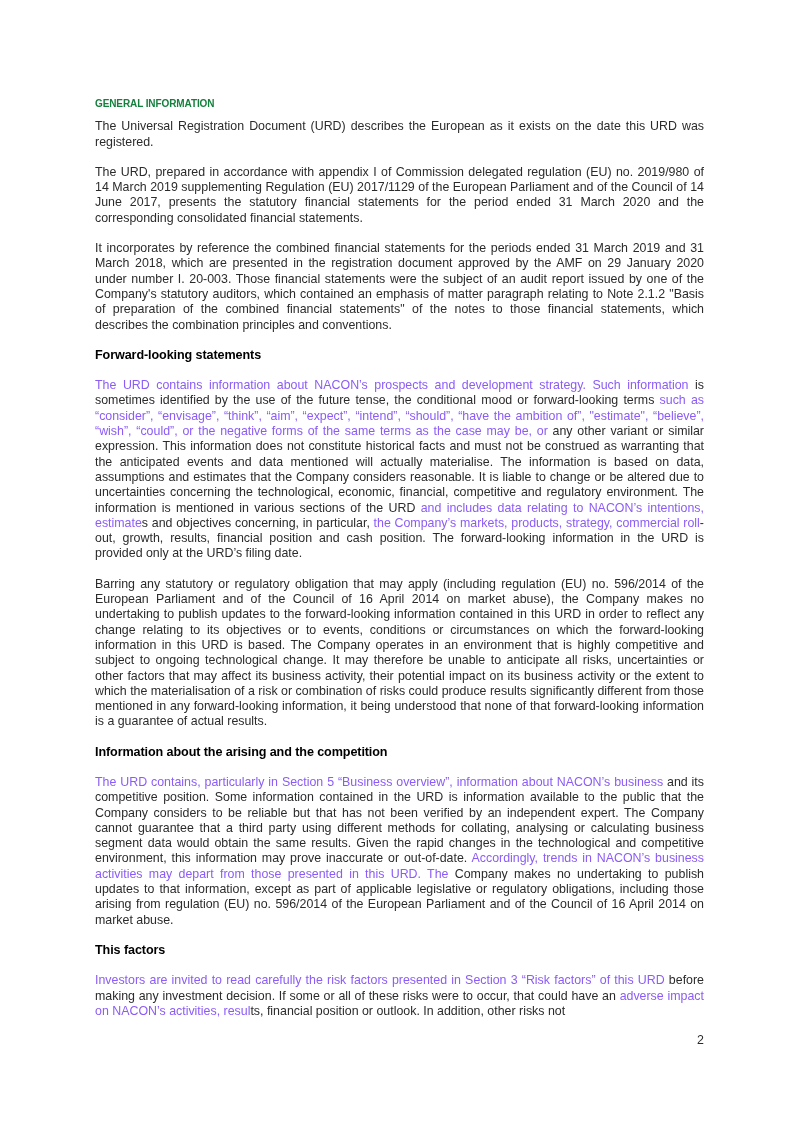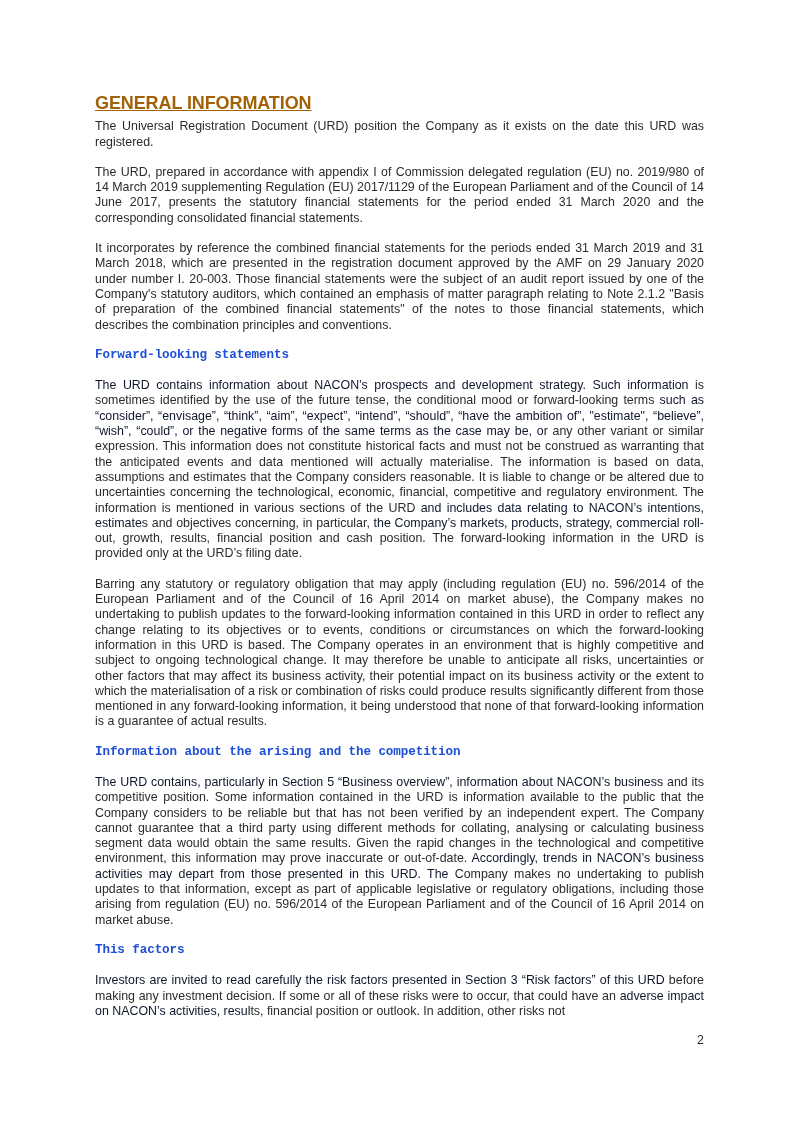--- a/index.html
+++ b/index.html
@@ -3,42 +3,42 @@
 <meta charset="utf-8">
 <style>
   html, body { margin: 0; padding: 0; background: #ffffff; }
   body { width: 800px; height: 1131px; position: relative; overflow: hidden; }
   .page {
     position: absolute; left: 95px; top: 96px; width: 609px;
     font-family: "Liberation Sans", sans-serif;
     font-size: 12.4px; line-height: 15.3px; color: #2b2b2b;
   }
   .h1 {
-    color: #a16207; font-weight: bold; text-decoration: underline;
-    font-size: 18px; margin: 0 0 8px 0; letter-spacing: -0.1px;
+    color: #15803d; font-weight: bold; 
+    font-size: 10px; margin: 0 0 8px 0; letter-spacing: -0.1px;
   }
   .h2 {
-    color: #1d4ed8; font-weight: bold; font-size: 12.6px;
-    margin: 0 0 15px 0; letter-spacing: -0.1px; font-family: Liberation Mono, monospace;
+    color: #000000; font-weight: bold; font-size: 12.6px;
+    margin: 0 0 15px 0; letter-spacing: -0.1px;
   }
   p { margin: 0 0 15px 0; text-align: justify; }
-  .dark { color: #0f172a; }
+  .dark { color: #8b5cf6; }
   .p-last { margin-bottom: 0; }
   .page-number {
     position: absolute; right: 96px; top: 1033px;
     font-family: "Liberation Sans", sans-serif; font-size: 12.4px; color: #2b2b2b;
   }
 </style>
 </head>
 <body>
 
 <div class="page">
   <div class="h1">GENERAL INFORMATION</div>
 
-  <p>The Universal Registration Document (URD) position the Company as it exists on the date this URD was registered.</p>
+  <p>The Universal Registration Document (URD) describes the European as it exists on the date this URD was registered.</p>
   <p>The URD, prepared in accordance with appendix I of Commission delegated regulation (EU) no. 2019/980 of 14 March 2019 supplementing Regulation (EU) 2017/1129 of the European Parliament and of the Council of 14 June 2017, presents the statutory financial statements for the period ended 31 March 2020 and the corresponding consolidated financial statements.</p>
   <p>It incorporates by reference the combined financial statements for the periods ended 31 March 2019 and 31 March 2018, which are presented in the registration document approved by the AMF on 29 January 2020 under number I. 20-003. Those financial statements were the subject of an audit report issued by one of the Company's statutory auditors, which contained an emphasis of matter paragraph relating to Note 2.1.2 "Basis of preparation of the combined financial statements" of the notes to those financial statements, which describes the combination principles and conventions.</p>
 
   <div id="sections">
       <div class="h2">Forward-looking statements</div>
       <p><span class="dark">The URD contains information about NACON’s prospects and development strategy. Such information </span><span>is sometimes identified by the use of the future tense, the conditional mood or forward-looking terms </span><span class="dark">such as “consider”, “envisage”, “think”, “aim”, “expect”, “intend”, “should”, “have the ambition of”, "estimate", “believe”, “wish”, “could”, or the negative forms of the same terms as the case may be, or </span><span>any other variant or similar expression. This information does not constitute historical facts and must not be construed as warranting that the anticipated events and data mentioned will actually materialise. The information is based on data, assumptions and estimates that the Company considers reasonable. It is liable to change or be altered due to uncertainties concerning the technological, economic, financial, competitive and regulatory environment. The information is mentioned in various sections of the URD </span><span class="dark">and includes data relating to NACON’s intentions, estimate</span><span>s and objectives concerning, in particular, </span><span class="dark">the Company’s markets, products, strategy, commercial roll</span><span>-out, growth, results, financial position and cash position. The forward-looking information in the URD is provided only at the URD’s filing date.</span></p>
       <p><span>Barring any statutory or regulatory obligation that may apply (including regulation (EU) no. 596/2014 of the European Parliament and of the Council of 16 April 2014 on market abuse), the Company makes no undertaking to publish updates to the forward-looking information contained in this URD in order to reflect any change relating to its objectives or to events, conditions or circumstances on which the forward-looking information in this URD is based. The Company operates in an environment that is highly competitive and subject to ongoing technological change. It may therefore be unable to anticipate all risks, uncertainties or other factors that may affect its business activity, their potential impact on its business activity or the extent to which the materialisation of a risk or combination of risks could produce results significantly different from those mentioned in any forward-looking information, it being understood that none of that forward-looking information is a guarantee of actual results.</span></p>
       <div class="h2">Information about the arising and the competition</div>
       <p><span class="dark">The URD contains, particularly in Section 5 “Business overview”, information about NACON’s business </span><span>and its competitive position. Some information contained in the URD is information available to the public that the Company considers to be reliable but that has not been verified by an independent expert. The Company cannot guarantee that a third party using different methods for collating, analysing or calculating business segment data would obtain the same results. Given the rapid changes in the technological and competitive environment, this information may prove inaccurate or out-of-date. </span><span class="dark">Accordingly, trends in NACON’s business activities may depart from those presented in this URD. The </span><span>Company makes no undertaking to publish updates to that information, except as part of applicable legislative or regulatory obligations, including those arising from regulation (EU) no. 596/2014 of the European Parliament and of the Council of 16 April 2014 on market abuse.</span></p>
       <div class="h2">This factors</div>

